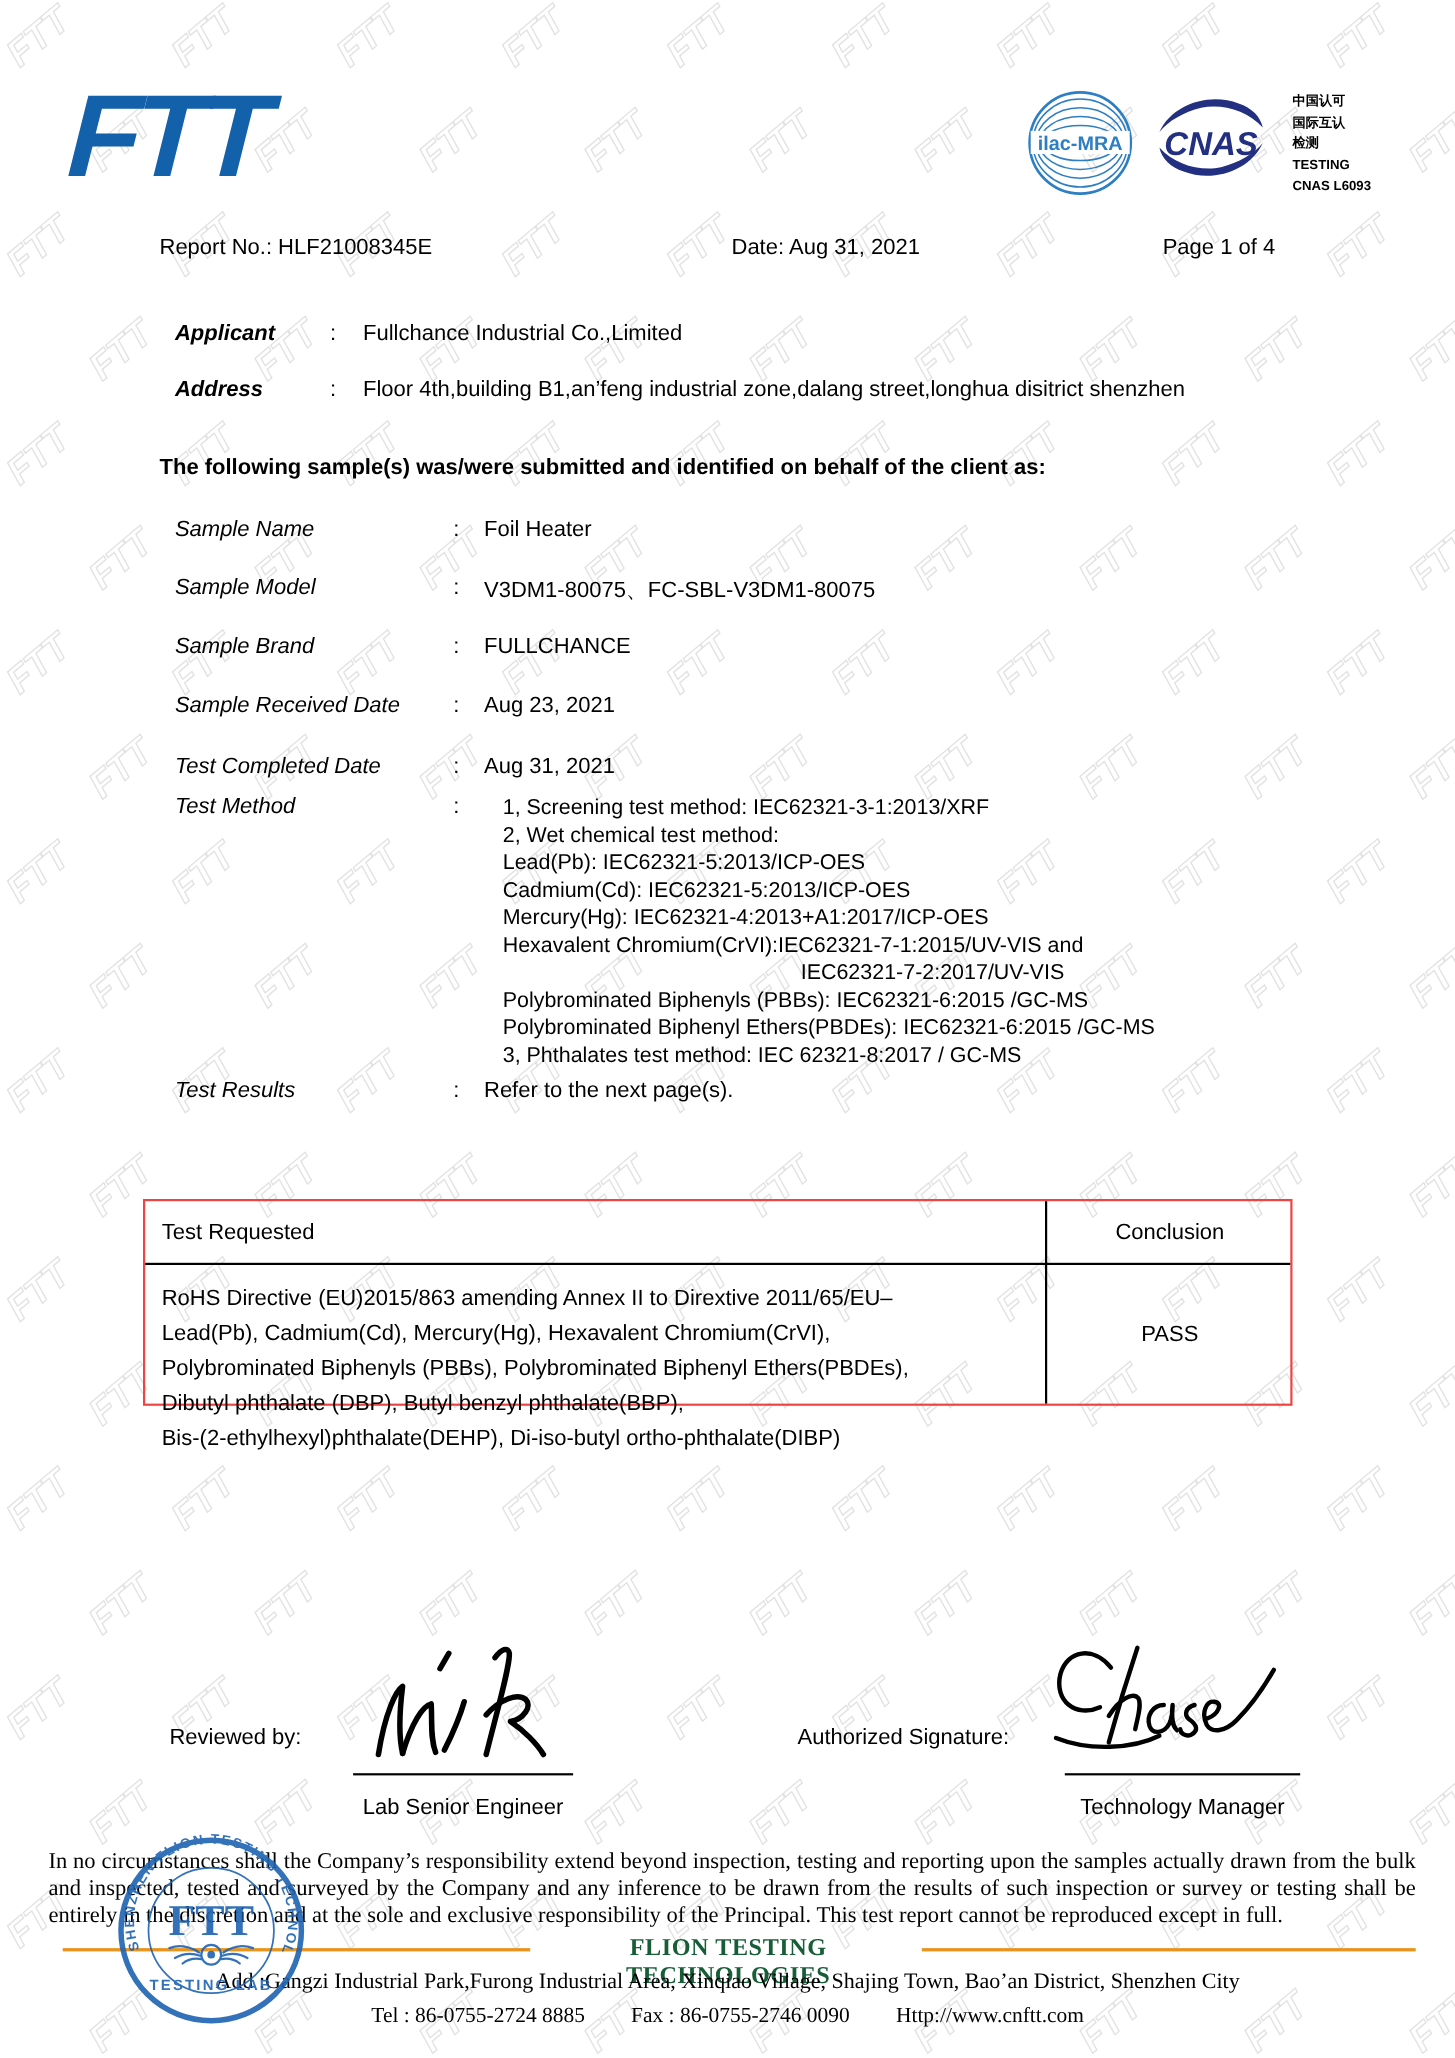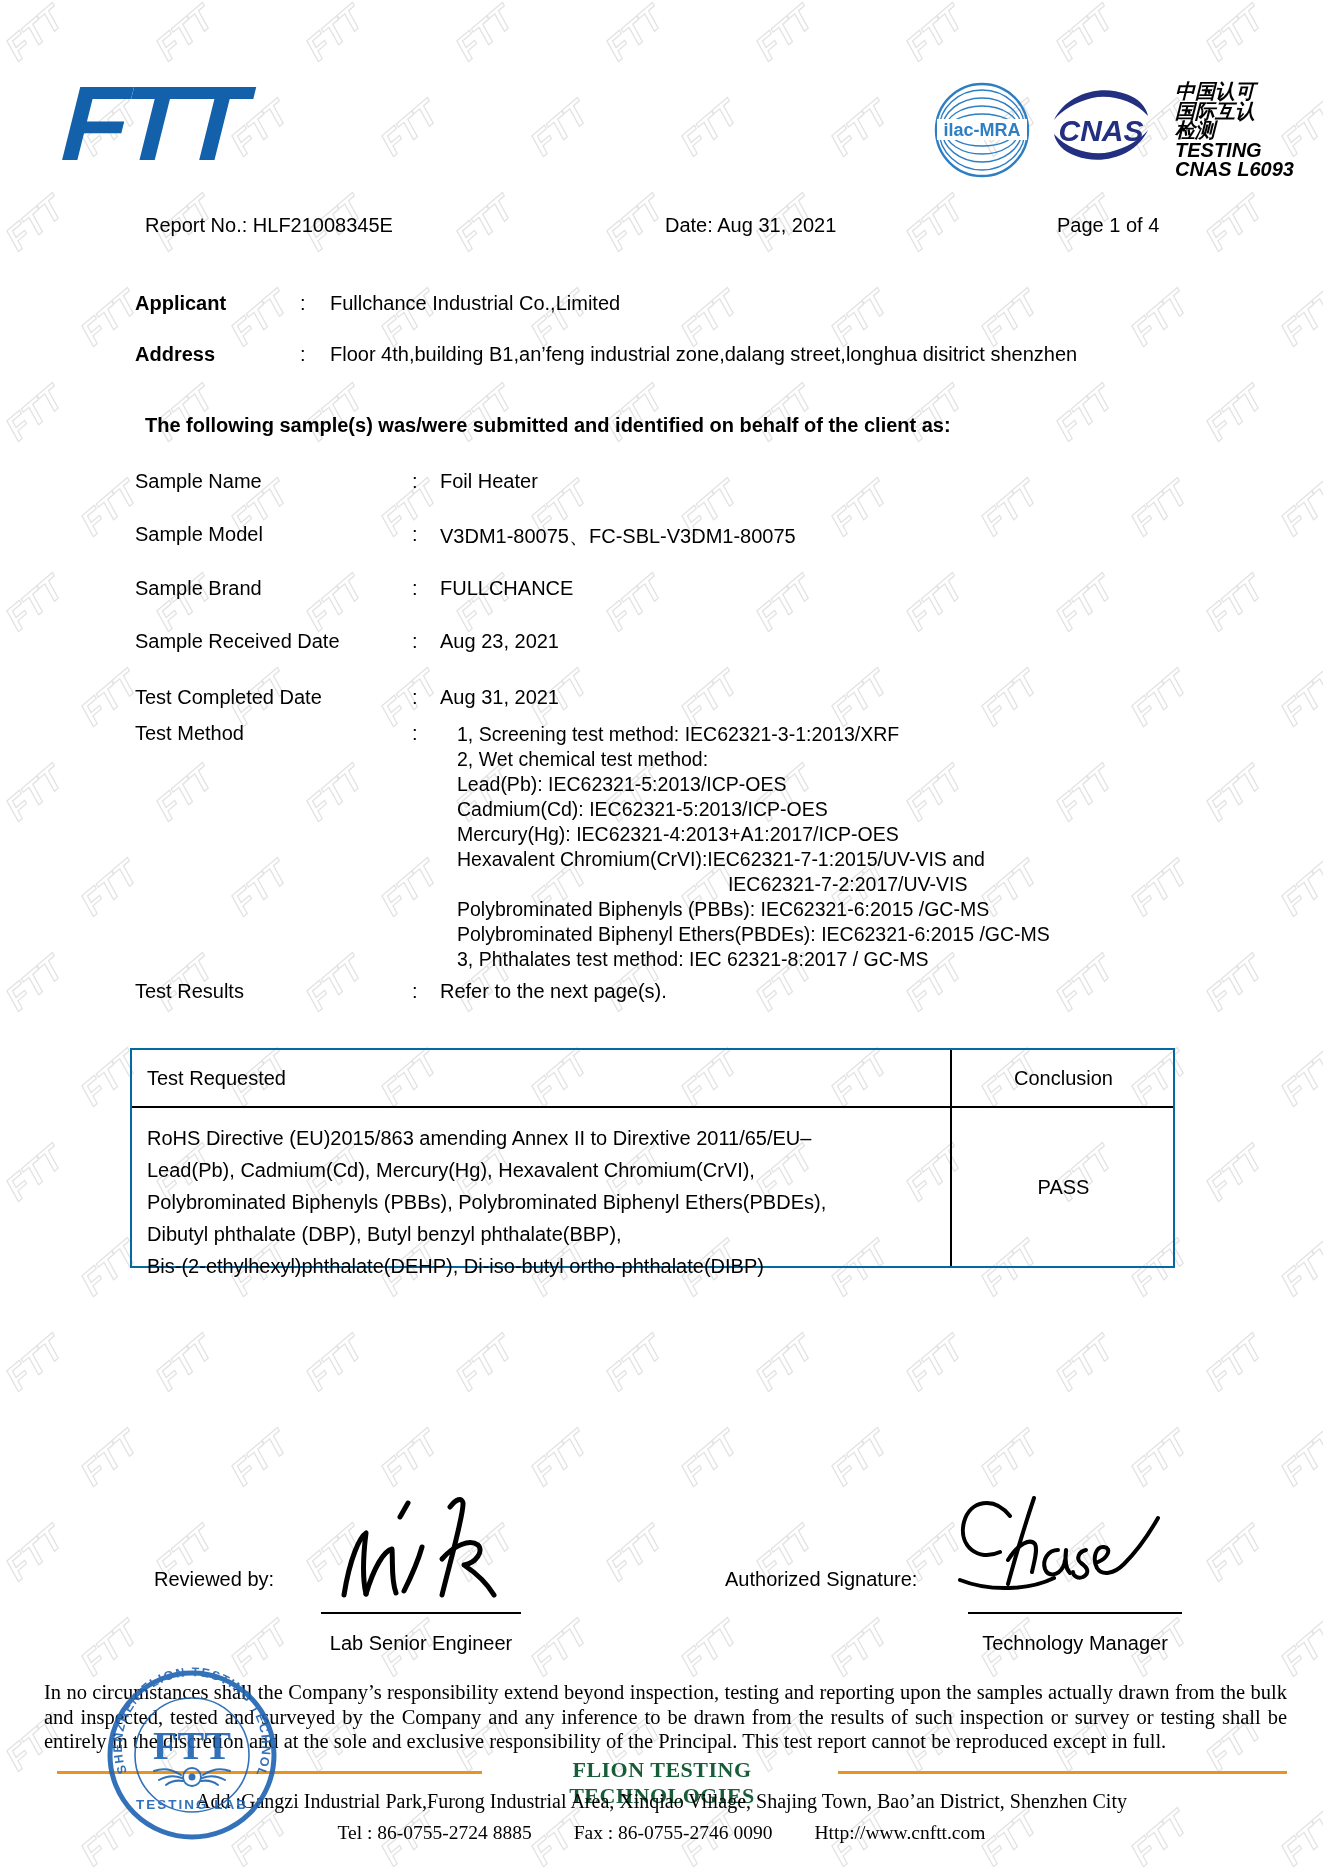--- a/index.html
+++ b/index.html
@@ -7,29 +7,29 @@
         font-family:"Liberation Sans",sans-serif;color:#000;}
   .wm-svg{position:absolute;left:0;top:0;z-index:0;}
   .wm-text{font-family:"Liberation Sans",sans-serif;font-style:italic;font-weight:700;
            font-size:34px;fill:none;stroke:#e2e2e2;stroke-width:1.2px;}
   .content{position:absolute;inset:0;z-index:1;}
   .abs{position:absolute;}
   .fs20{font-size:20px;line-height:24px;}
   .bold{font-weight:bold;}
   .title{left:430px;top:148px;width:410px;text-align:center;font-size:44px;font-weight:bold;letter-spacing:0.5px;}
   .meta{top:214px;font-size:20px;}
-  .lab{position:absolute;left:135px;white-space:nowrap;}
+  .lab{position:absolute;left:159px;white-space:nowrap;font-style:italic;}
   .colA{position:absolute;left:300px;}
   .valA{position:absolute;left:330px;white-space:nowrap;}
   .colB{position:absolute;left:412px;}
   .valB{position:absolute;left:440px;white-space:nowrap;}
   .row{position:absolute;left:0;width:100%;height:24px;font-size:20px;}
   .method-lines{position:absolute;left:457px;top:722px;font-size:19.5px;line-height:25px;white-space:pre-wrap;}
-  .cjk{left:1175px;top:82px;font-size:20px;line-height:19.5px;font-weight:bold;font-style:italic;}
-  .table{position:absolute;left:130px;top:1048px;width:1045px;height:220px;border:2px solid #0369a1;box-sizing:border-box;}
+  .cjk{left:1175px;top:82px;font-size:12px;line-height:19.5px;font-weight:bold;}
+  .table{position:absolute;left:130px;top:1090px;width:1045px;height:188px;border:2px solid #ef4444;box-sizing:border-box;}
   .t-divider{position:absolute;left:818px;top:0;bottom:0;width:2px;background:#000;}
   .t-headline{position:absolute;left:0;right:0;top:56px;height:2px;background:#000;}
   .t-col1h{position:absolute;left:15px;top:17px;font-size:20px;}
   .t-col2h{position:absolute;left:820px;width:223px;top:17px;text-align:center;font-size:20px;}
   .t-req{position:absolute;left:15px;top:72px;width:790px;font-size:20px;line-height:32px;white-space:pre-wrap;}
   .t-pass{position:absolute;left:820px;width:223px;top:58px;bottom:0;display:flex;align-items:center;justify-content:center;font-size:20px;}
   .sig-line{position:absolute;height:0;border-top:2px solid #000;}
   .sig-title{position:absolute;text-align:center;font-size:20px;}
   .serif{font-family:"Liberation Serif",serif;}
   .disclaimer{left:44px;top:1680px;width:1243px;font-size:20.5px;line-height:24.5px;text-align:justify;}

